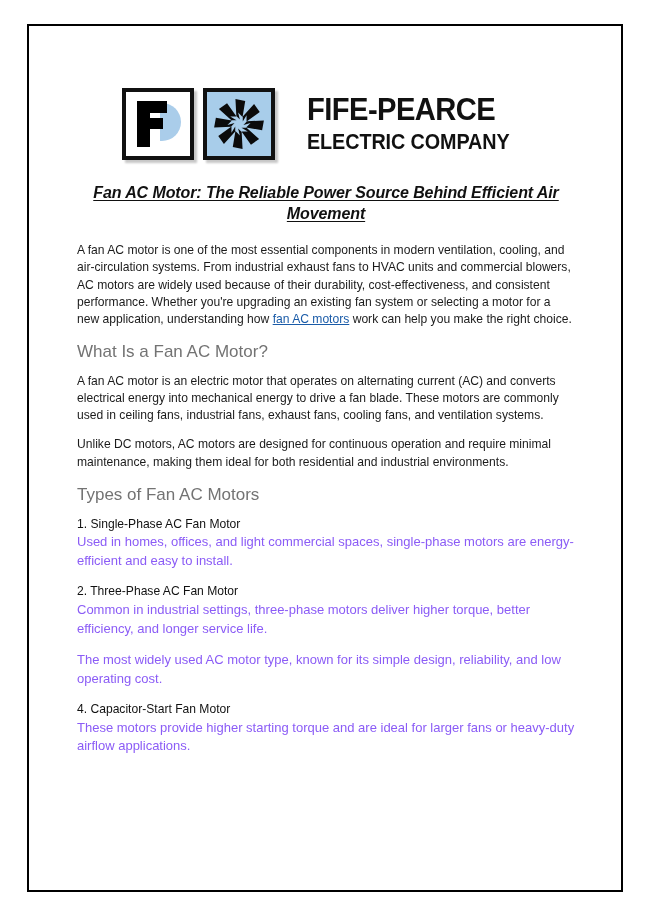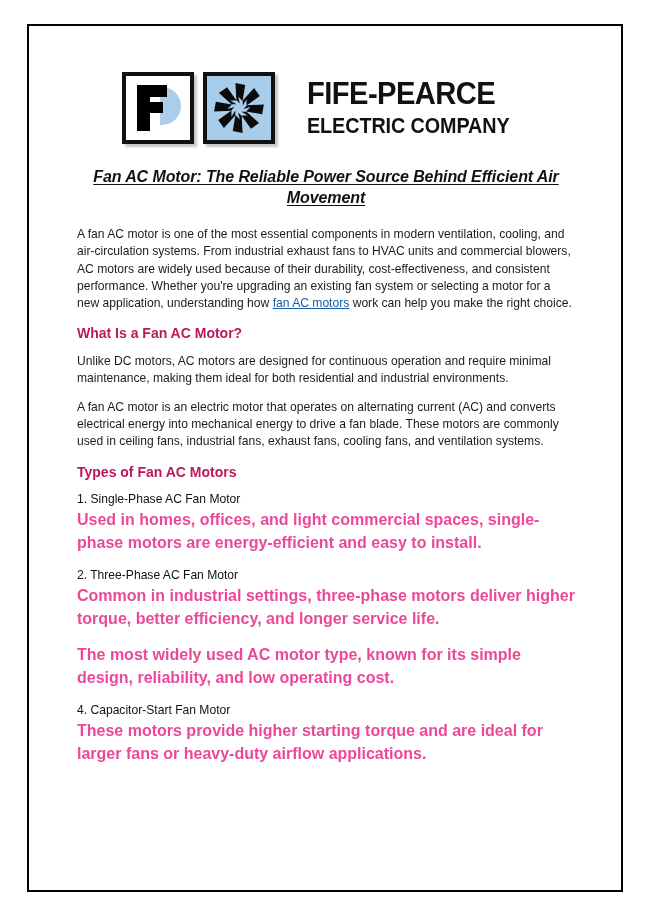--- a/index.html
+++ b/index.html
@@ -33,21 +33,21 @@
     right: 0;
     bottom: 0;
     padding: 0;
   }
 
   
   .letterhead {
     display: flex;
     align-items: center;
     justify-content: center;
-    padding-top: 46px;
+    padding-top: 62px;
     gap: 30px;
   }
 
   .logo-marks {
     display: flex;
     align-items: center;
     gap: 9px;
   }
 
   .logo-box {
@@ -168,41 +168,40 @@
 
   p.para {
     font-size: 12.1px;
     line-height: 1.42;
     margin: 0 0 12px 0;
     text-align: left;
     color: #1b1b1b;
   }
 
   h2.section-heading {
-    font-size: 14px;
-    font-weight: bold;
+    font-size: 17px;
+    font-weight: normal;
     line-height: 1.4;
     margin: 0 0 9px 0;
-    color: #be185d;
+    color: #737373;
   }
 
   h3.item-heading {
     font-size: 12.1px;
     font-weight: normal;
     line-height: 1.4;
     margin: 0 0 1px 0;
     color: #111111;
   }
 
   p.item-body {
-    font-size: 16px;
+    font-size: 13px;
     line-height: 1.42;
     margin: 0 0 13px 0;
-    color: #ec4899;
-    font-weight: bold;
+    color: #8b5cf6;
   }
 
   a.inline-link {
     color: #1a5ba8;
     font-weight: normal;
     text-decoration: underline;
     text-underline-offset: 1px;
   }
 </style>
 </head>
@@ -263,23 +262,23 @@
     </div>
 
     <div class="article">
 
       <h1 class="article-title">Fan AC Motor: The Reliable Power Source Behind Efficient Air Movement</h1>
 
       <p class="para"><span>A fan AC motor is one of the most essential components in modern ventilation, cooling, and air-circulation systems. From industrial exhaust fans to HVAC units and commercial blowers, AC motors are widely used because of their durability, cost-effectiveness, and consistent performance. Whether you're upgrading an existing fan system or selecting a motor for a new application, understanding how </span><a class="inline-link" href="#">fan AC motors</a><span> work can help you make the right choice.</span></p>
 
       <h2 class="section-heading">What Is a Fan AC Motor?</h2>
 
+      <p class="para">A fan AC motor is an electric motor that operates on alternating current (AC) and converts electrical energy into mechanical energy to drive a fan blade. These motors are commonly used in ceiling fans, industrial fans, exhaust fans, cooling fans, and ventilation systems.</p>
+
       <p class="para">Unlike DC motors, AC motors are designed for continuous operation and require minimal maintenance, making them ideal for both residential and industrial environments.</p>
-
-      <p class="para">A fan AC motor is an electric motor that operates on alternating current (AC) and converts electrical energy into mechanical energy to drive a fan blade. These motors are commonly used in ceiling fans, industrial fans, exhaust fans, cooling fans, and ventilation systems.</p>
 
       <h2 class="section-heading">Types of Fan AC Motors</h2>
 
 
       <h3 class="item-heading">1. Single-Phase AC Fan Motor</h3>
       <p class="item-body">Used in homes, offices, and light commercial spaces, single-phase motors are energy-efficient and easy to install.</p>
 
       <h3 class="item-heading">2. Three-Phase AC Fan Motor</h3>
       <p class="item-body">Common in industrial settings, three-phase motors deliver higher torque, better efficiency, and longer service life.</p>
 

